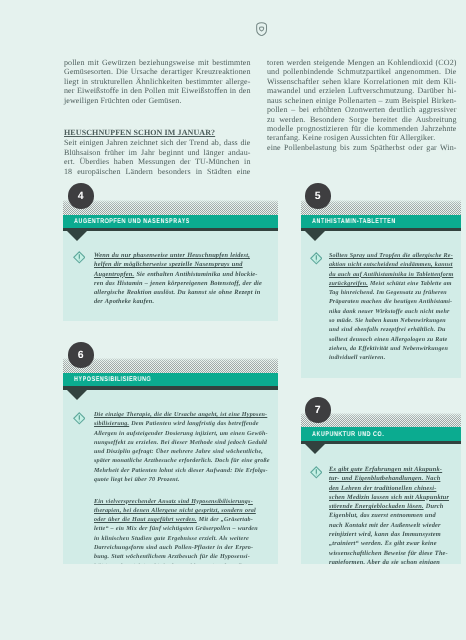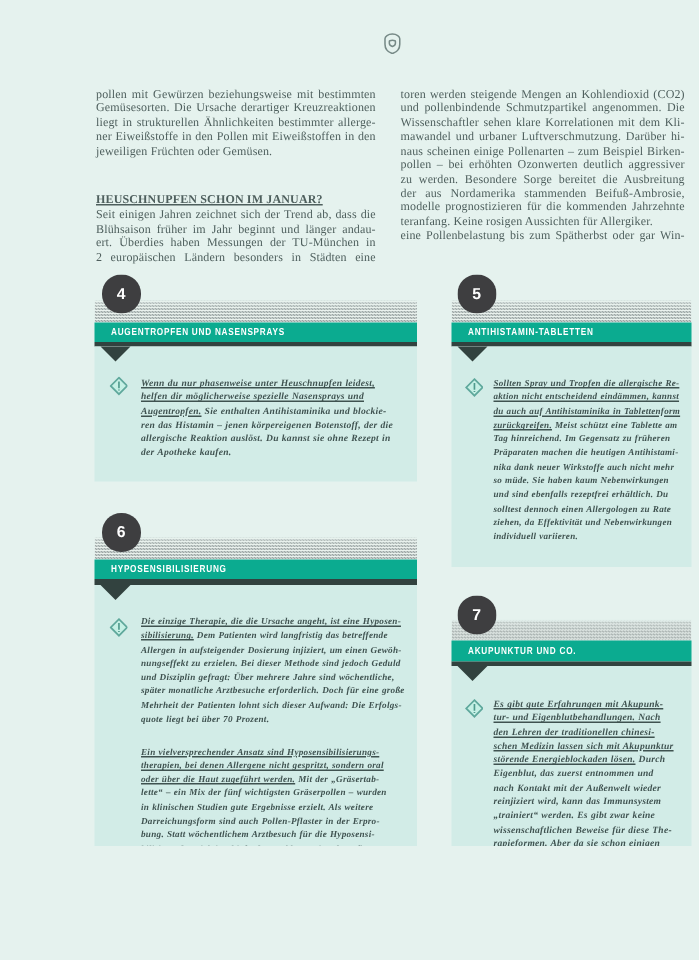--- a/index.html
+++ b/index.html
@@ -75,34 +75,33 @@
         <div class="ln">Gemüsesorten. Die Ursache derartiger Kreuzreaktionen</div>
         <div class="ln">liegt in strukturellen Ähnlichkeiten bestimmter allerge-</div>
         <div class="ln">ner Eiweißstoffe in den Pollen mit Eiweißstoffen in den</div>
         <div class="ln last">jeweiligen Früchten oder Gemüsen.</div>
       </div>
     <div class="ln last sec-head">HEUSCHNUPFEN SCHON IM JANUAR?</div>
     <div>
         <div class="ln">Seit einigen Jahren zeichnet sich der Trend ab, dass die</div>
         <div class="ln">Blühsaison früher im Jahr beginnt und länger andau-</div>
         <div class="ln">ert. Überdies haben Messungen der TU-München in</div>
-        <div class="ln">2 europäischen Ländern besonders in Städten eine</div>
+        <div class="ln">18 europäischen Ländern besonders in Städten eine</div>
       </div>
   </div>
 
   <div class="article-col right">
     <div>
         <div class="ln">toren werden steigende Mengen an Kohlendioxid (CO2)</div>
         <div class="ln">und pollenbindende Schmutzpartikel angenommen. Die</div>
         <div class="ln">Wissenschaftler sehen klare Korrelationen mit dem Kli-</div>
-        <div class="ln">mawandel und urbaner Luftverschmutzung. Darüber hi-</div>
+        <div class="ln">mawandel und erzielen Luftverschmutzung. Darüber hi-</div>
         <div class="ln">naus scheinen einige Pollenarten – zum Beispiel Birken-</div>
         <div class="ln">pollen – bei erhöhten Ozonwerten deutlich aggressiver</div>
         <div class="ln">zu werden. Besondere Sorge bereitet die Ausbreitung</div>
-        <div class="ln">der aus Nordamerika stammenden Beifuß-Ambrosie,</div>
         <div class="ln">modelle prognostizieren für die kommenden Jahrzehnte</div>
         <div class="ln last">teranfang. Keine rosigen Aussichten für Allergiker.</div>
         <div class="ln">eine Pollenbelastung bis zum Spätherbst oder gar Win-</div>
       </div>
   </div>
 
   <div class="tipbox" style="left:47.0px;top:200.0px;width:215.0px;">
     <div class="tip-hatch" style="width:215.0px;height:14.5px;"></div>
     <div class="tip-banner" style="top:14.5px;width:215.0px;height:13.3px;">
       <div class="tip-banner-label">AUGENTROPFEN UND NASENSPRAYS</div>

